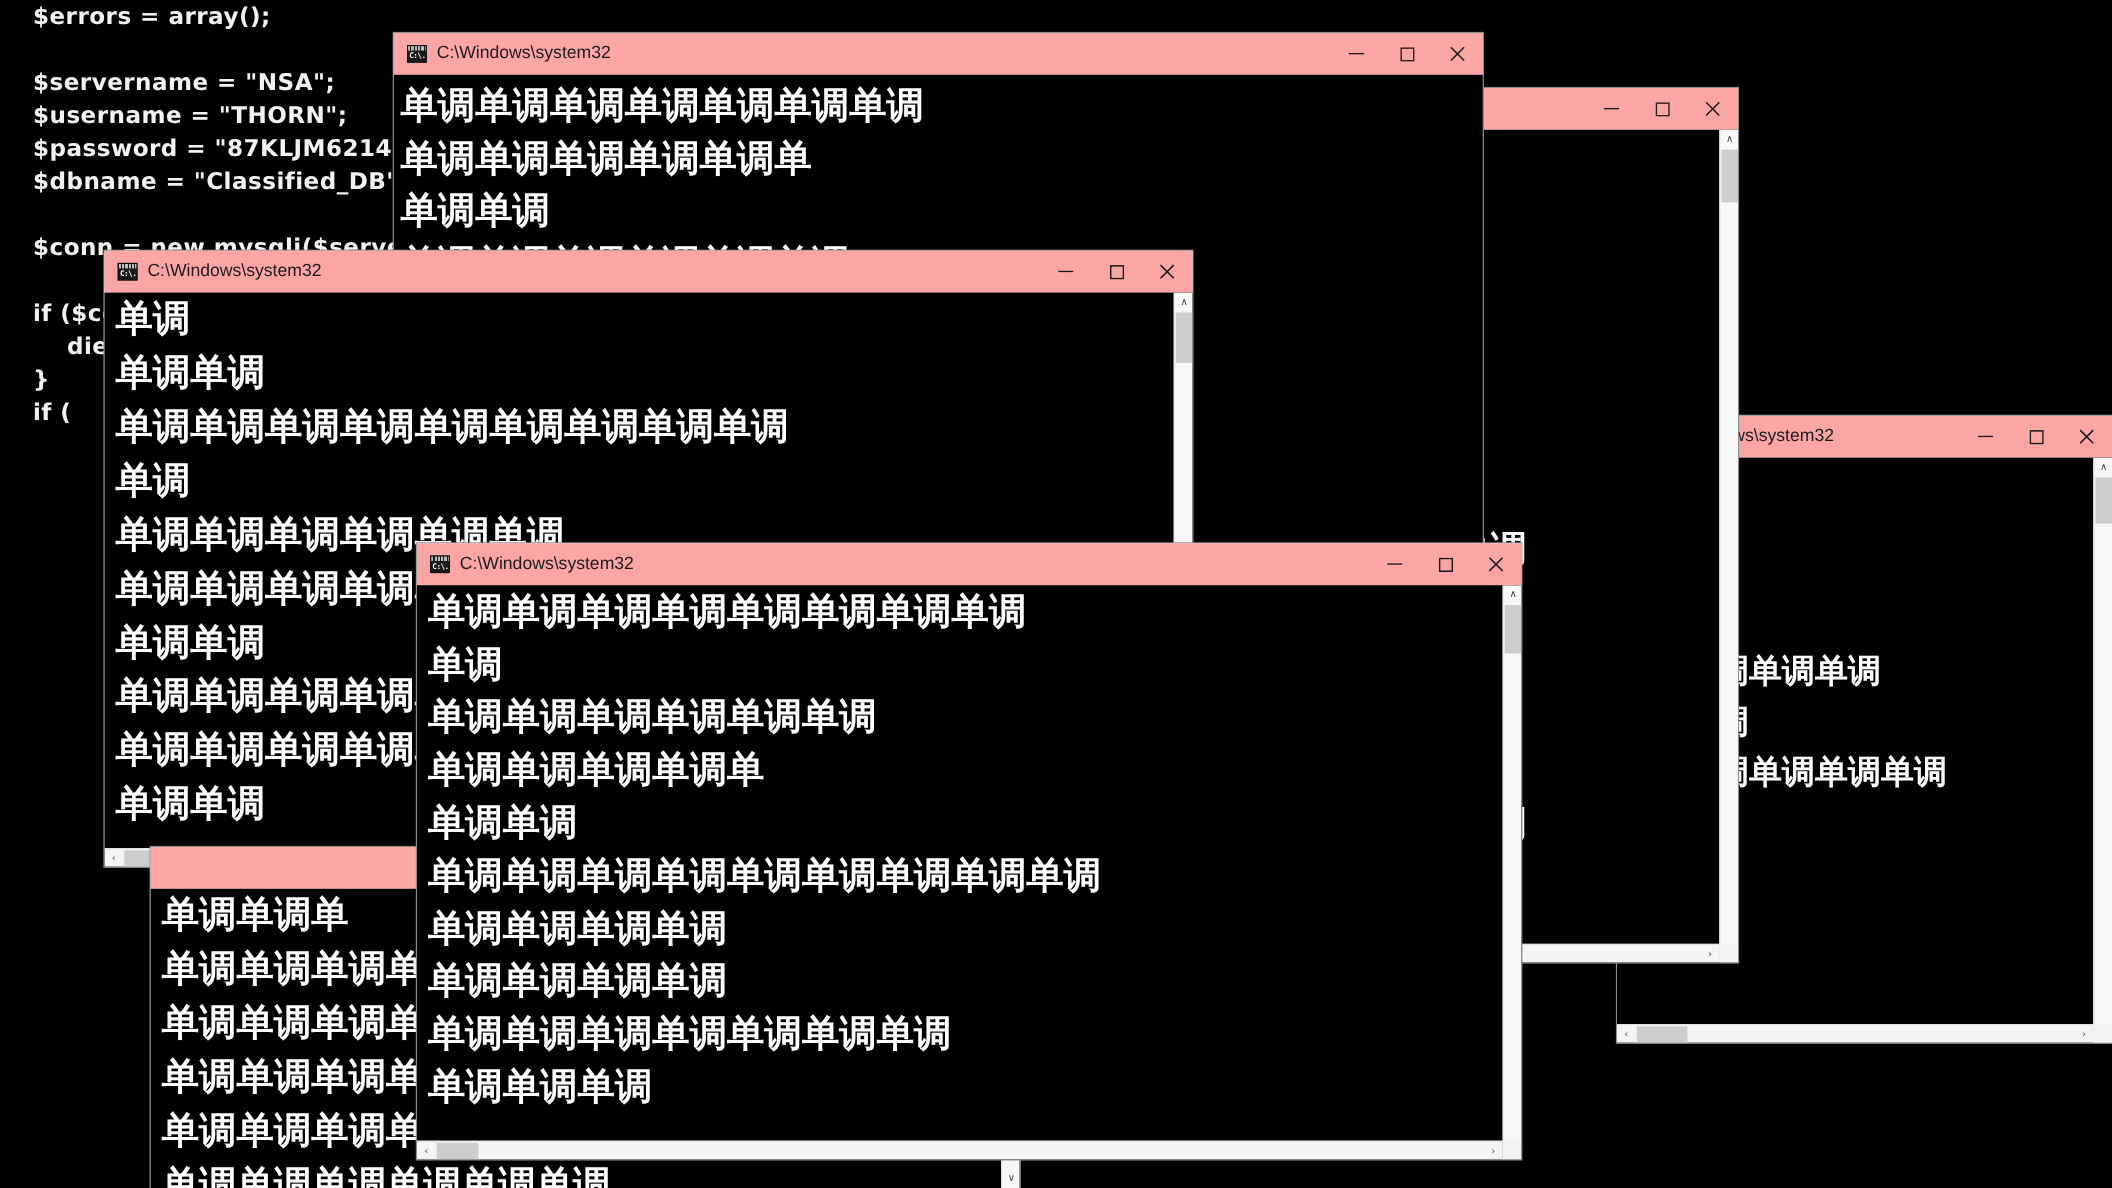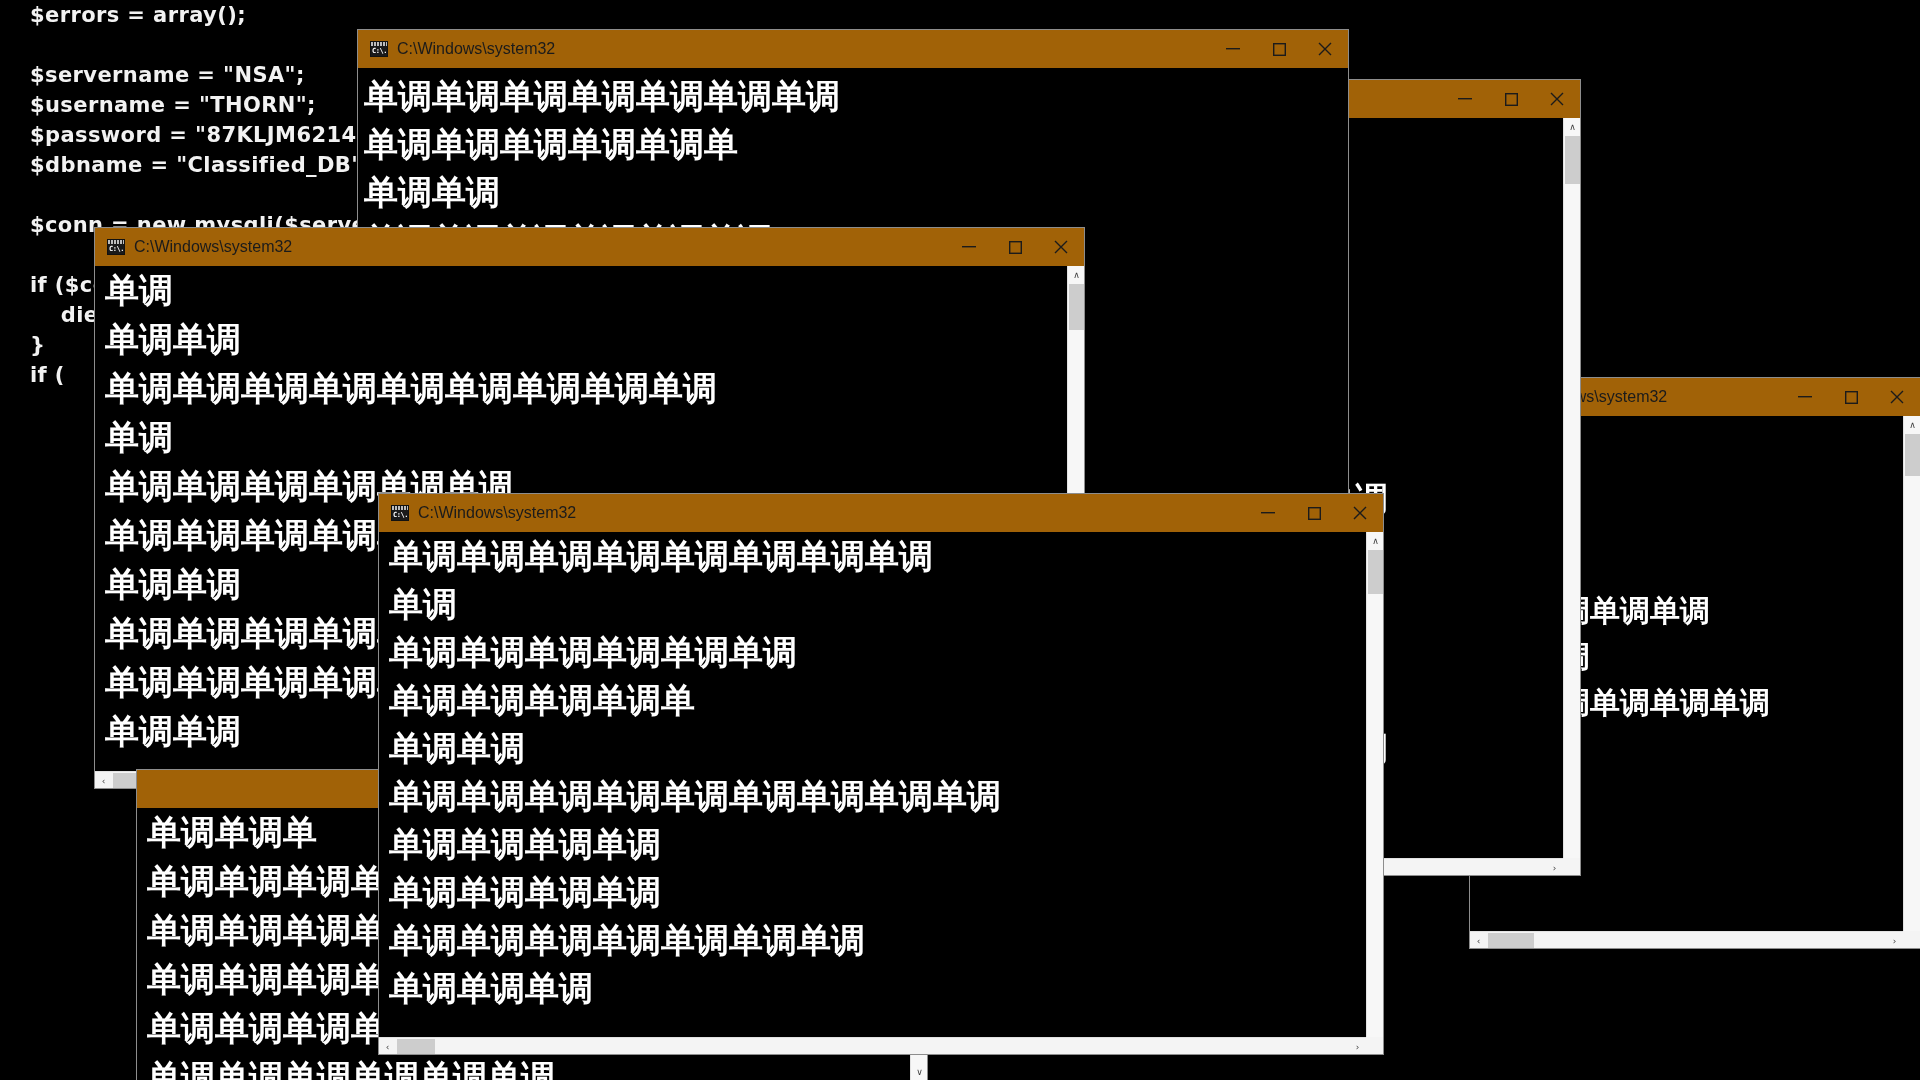--- a/index.html
+++ b/index.html
@@ -31,21 +31,21 @@
     position:absolute;left:1020px;top:420px;
     font-family:"DejaVu Sans","Liberation Sans",sans-serif;
     font-size:210px;font-weight:400;color:#2a2a2a;
     line-height:230px;letter-spacing:10px;
     pointer-events:none;white-space:nowrap;
   }
 
   
   .cmdwin{position:absolute;background:#fff;box-shadow:0 0 0 1px #8d8d8d;}
   .titlebar{
-    height:38px;background:#a16207;display:flex;align-items:center;
+    height:38px;background:#fca5a5;display:flex;align-items:center;
     position:relative;border-bottom:1px solid #efefef;
   }
   .tb-icon{
     width:18px;height:16px;margin-left:12px;margin-right:9px;
     background:#1a1a1a;border:1px solid #111;box-sizing:border-box;
     position:relative;flex:none;display:block;
   }
   .tb-icon::before{
     content:"";position:absolute;left:0;right:0;top:0;height:4px;
     background:repeating-linear-gradient(90deg,#bdbdbd 0 2px,#1a1a1a 2px 3px);

